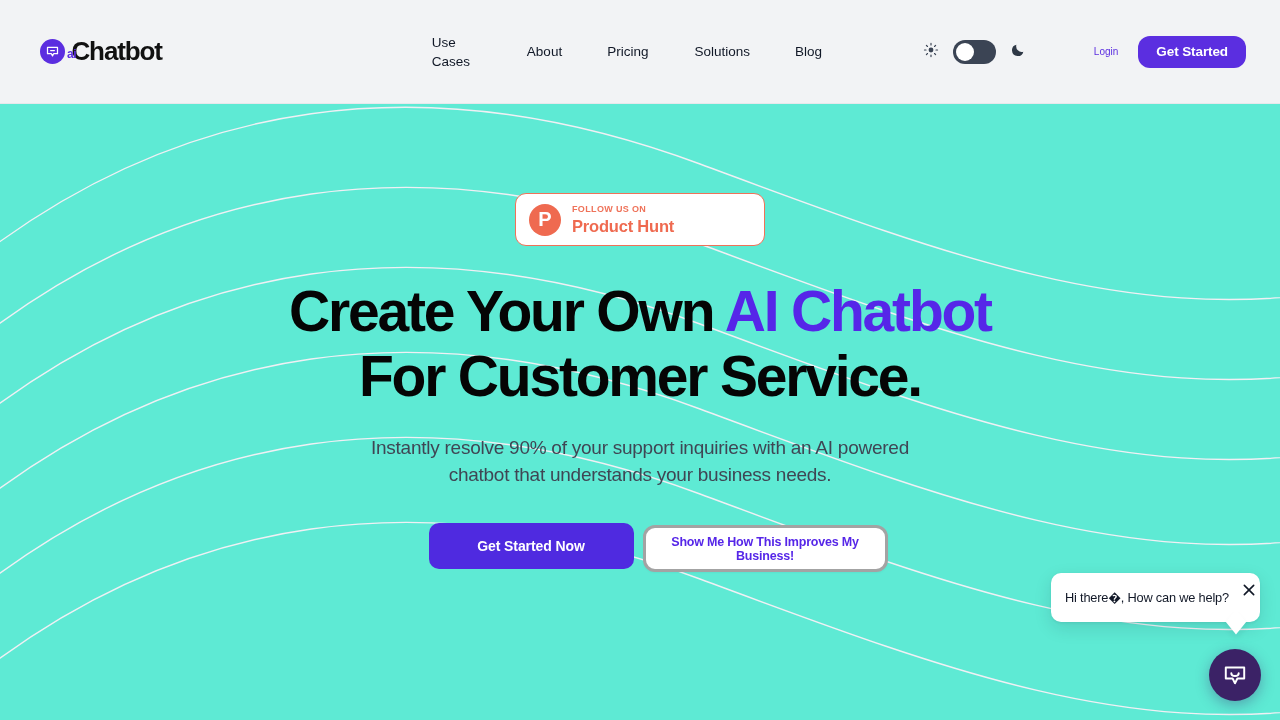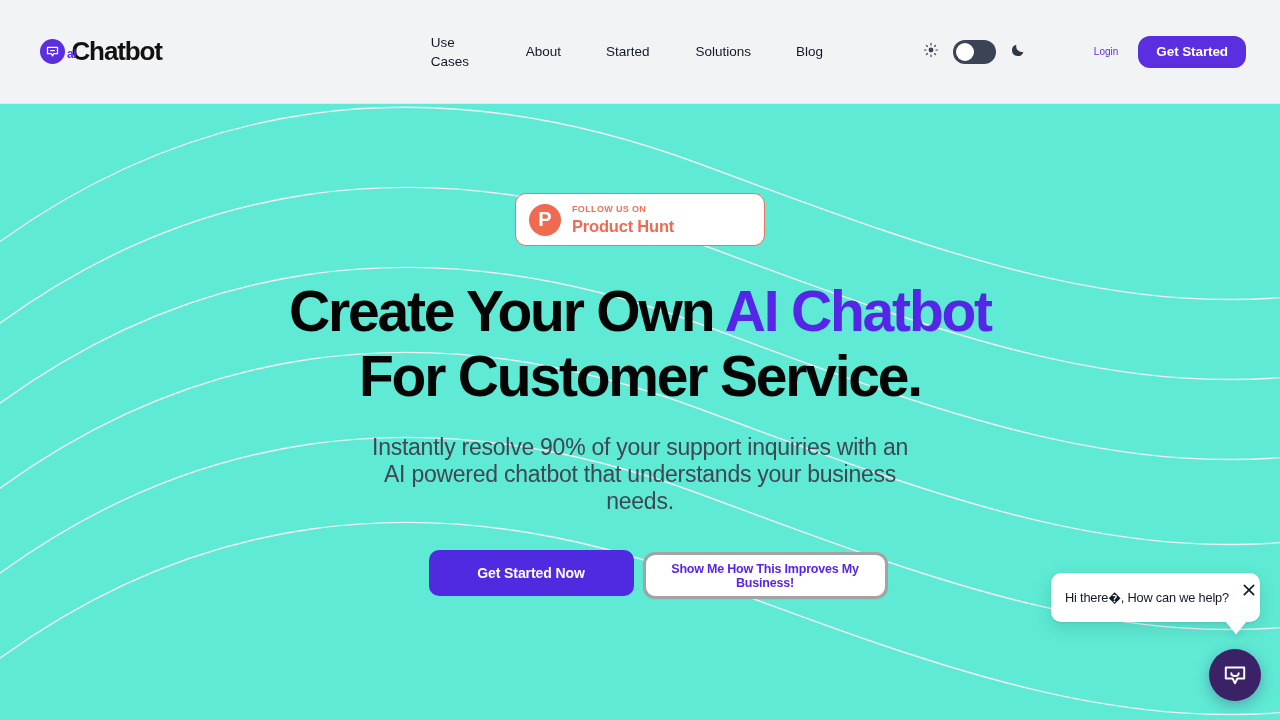--- a/index.html
+++ b/index.html
@@ -225,21 +225,21 @@
     letter-spacing: -2.2px;
     color: #050505;
   }
   .headline .accent { color: #5626e8; }
   .headline .line2 { display: block; margin-top: 9px; }
 
   
   .subtitle {
     margin: 30px auto 0;
     width: 560px;
-    font-size: 23px;
+    font-size: 19px;
     line-height: 27px;
     color: #3f4654;
     letter-spacing: -0.25px;
   }
 
   
   .cta-row {
     margin-top: 35px;
     display: flex;
     justify-content: center;
@@ -363,21 +363,21 @@
           <path d="M9 10.5h6"></path>
         </svg>
       </span>
       <span class="logo-ai">ai</span>
       <span class="logo-word">Chatbot</span>
     </a>
 
     <nav class="nav">
       <a class="nav-item use-cases" href="#">Use Cases</a>
       <a class="nav-item about" href="#">About</a>
-      <a class="nav-item pricing" href="#">Started</a>
+      <a class="nav-item pricing" href="#">Pricing</a>
       <a class="nav-item solutions" href="#">Solutions</a>
       <a class="nav-item blog" href="#">Blog</a>
     </nav>
 
     <div class="theme-group">
       <span class="icon-sun">
         <svg width="16" height="16" viewBox="0 0 24 24" fill="none" stroke="#3b4454" stroke-width="1.8" stroke-linecap="round">
           <circle cx="12" cy="12" r="3.6" fill="#3b4454" stroke="none"></circle>
           <path d="M12 2.2v2.3M12 19.5v2.3M2.2 12h2.3M19.5 12h2.3M5.1 5.1l1.6 1.6M17.3 17.3l1.6 1.6M18.9 5.1l-1.6 1.6M6.7 17.3l-1.6 1.6"></path>
         </svg>

